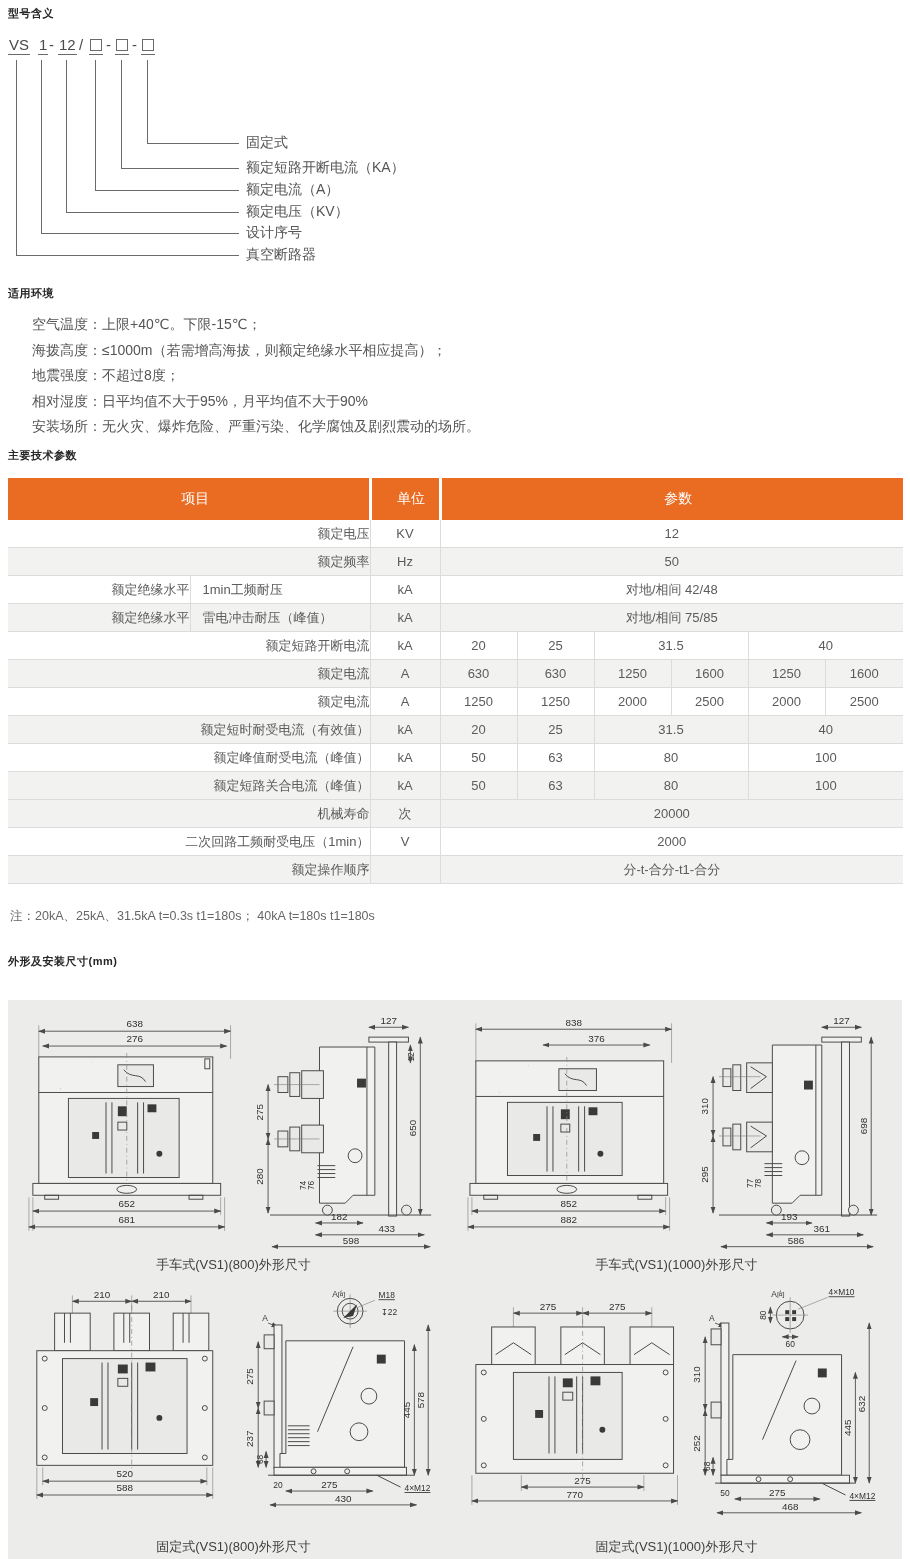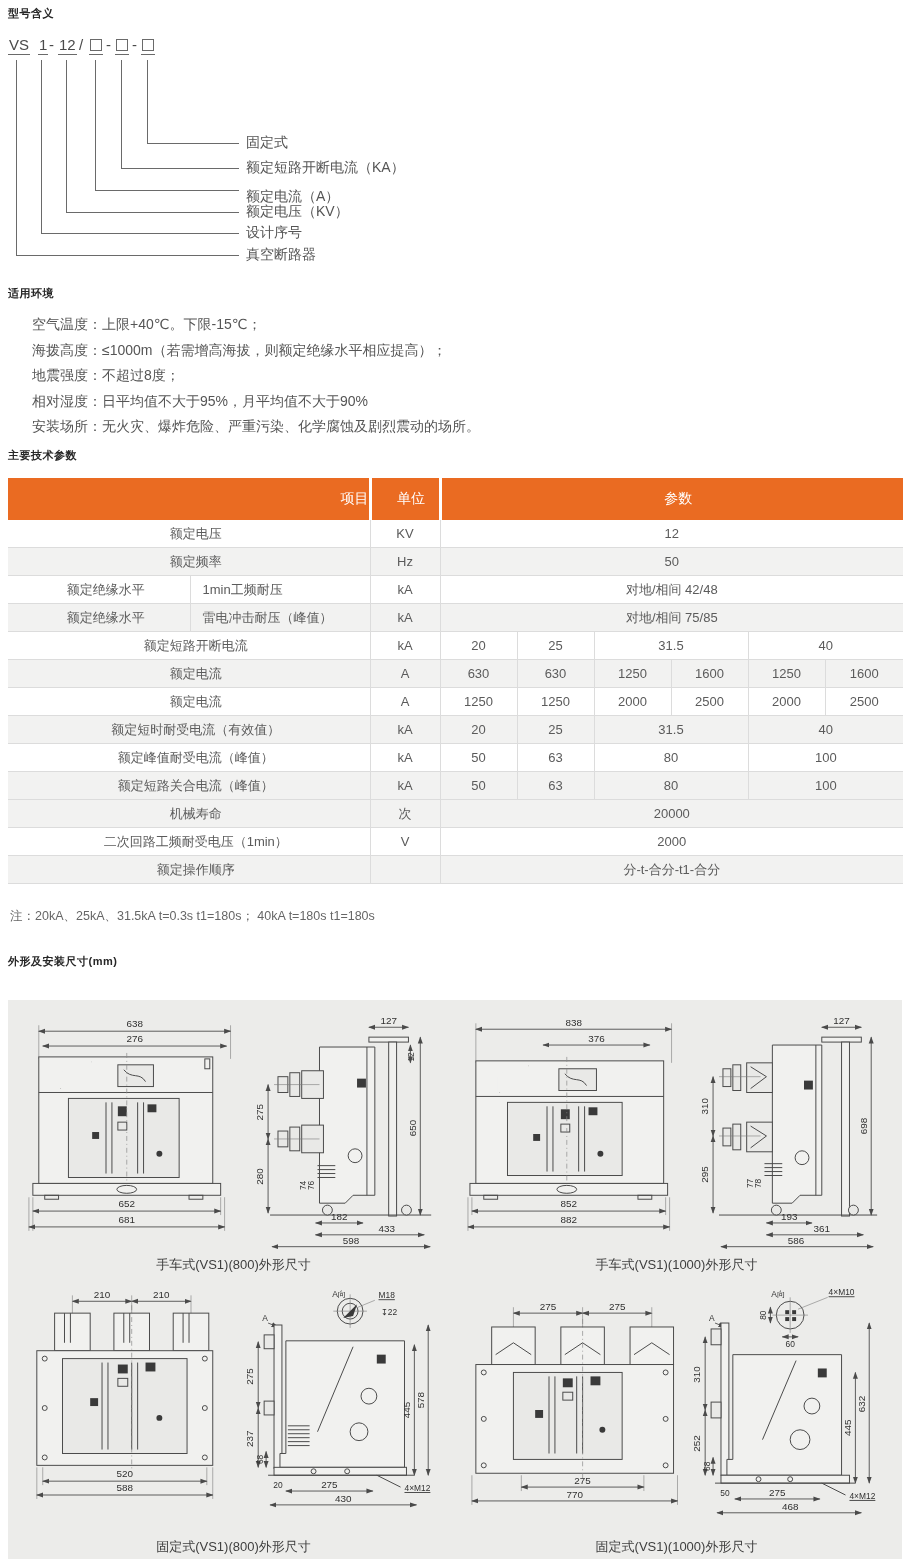--- a/index.html
+++ b/index.html
@@ -23,27 +23,27 @@
   
   #env-lines{position:absolute;left:8px;top:312px;font-size:14px;line-height:25.5px;color:#555;margin-left:24px;}
   
   #params-table{
     position:absolute;left:8px;top:478px;width:894px;
     border-collapse:collapse;table-layout:fixed;font-size:13px;color:#5b5b5b;
   }
   #params-table th{
     background:#ea6b22;color:#fff;font-weight:normal;font-size:14px;height:42px;padding:0;
   }
-  #params-table th.h-item{text-align:right;padding-left:14px;}
+  #params-table th.h-item{text-align:center;padding-left:14px;}
   #params-table th.h-sep{border-left:3px solid #fff;padding-left:12px;}
   #params-table td{
     height:27px;padding:0;border-bottom:1px solid #dcdcdc;text-align:center;
     overflow:hidden;white-space:nowrap;
   }
-  #params-table td.item{text-align:center;padding-left:14px;}
+  #params-table td.item{text-align:right;padding-left:14px;}
   #params-table td.isub{border-left:1px solid #dcdcdc;padding-left:12px;text-align:left;}
   #params-table td.unit{border-left:1px solid #dcdcdc;border-right:1px solid #dcdcdc;}
   #params-table td.vb{border-left:1px solid #dcdcdc;}
   #params-table tr.alt td{background:#f2f2f1;}
   #note{position:absolute;left:10px;top:908px;font-size:12.5px;color:#666;}
   
   #drawings{
     position:absolute;left:8px;top:1000px;width:894px;height:559px;background:#ececea;
     display:grid;grid-template-columns:1fr 1fr;grid-template-rows:auto auto;
     padding:14px 4px 0 4px;box-sizing:border-box;row-gap:6px;
@@ -79,21 +79,21 @@
 
   <div class="branch" style="left:139px;top:24px;width:91px;height:83px"></div>
   <div class="branch" style="left:113px;top:24px;width:117px;height:108px"></div>
   <div class="branch" style="left:87px;top:24px;width:143px;height:130px"></div>
   <div class="branch" style="left:58px;top:24px;width:172px;height:152px"></div>
   <div class="branch" style="left:33px;top:24px;width:197px;height:173px"></div>
   <div class="branch" style="left:8px;top:24px;width:222px;height:195px"></div>
 
   <div class="blabel" style="top:98px">固定式</div>
   <div class="blabel" style="top:123px">额定短路开断电流（KA）</div>
-  <div class="blabel" style="top:152px">额定电流（A）</div>
+  <div class="blabel" style="top:145px">额定电流（A）</div>
   <div class="blabel" style="top:167px">额定电压（KV）</div>
   <div class="blabel" style="top:188px">设计序号</div>
   <div class="blabel" style="top:210px">真空断路器</div>
 </div>
 
 <div class="sec-title" style="top:286px">适用环境</div>
 <div id="env-lines">
   <div><span>空气温度：</span><span>上限+40℃。下限-15℃；</span></div>
   <div><span>海拨高度：</span><span>≤1000m（若需增高海拔，则额定绝缘水平相应提高）；</span></div>
   <div><span>地震强度：</span><span>不超过8度；</span></div>

